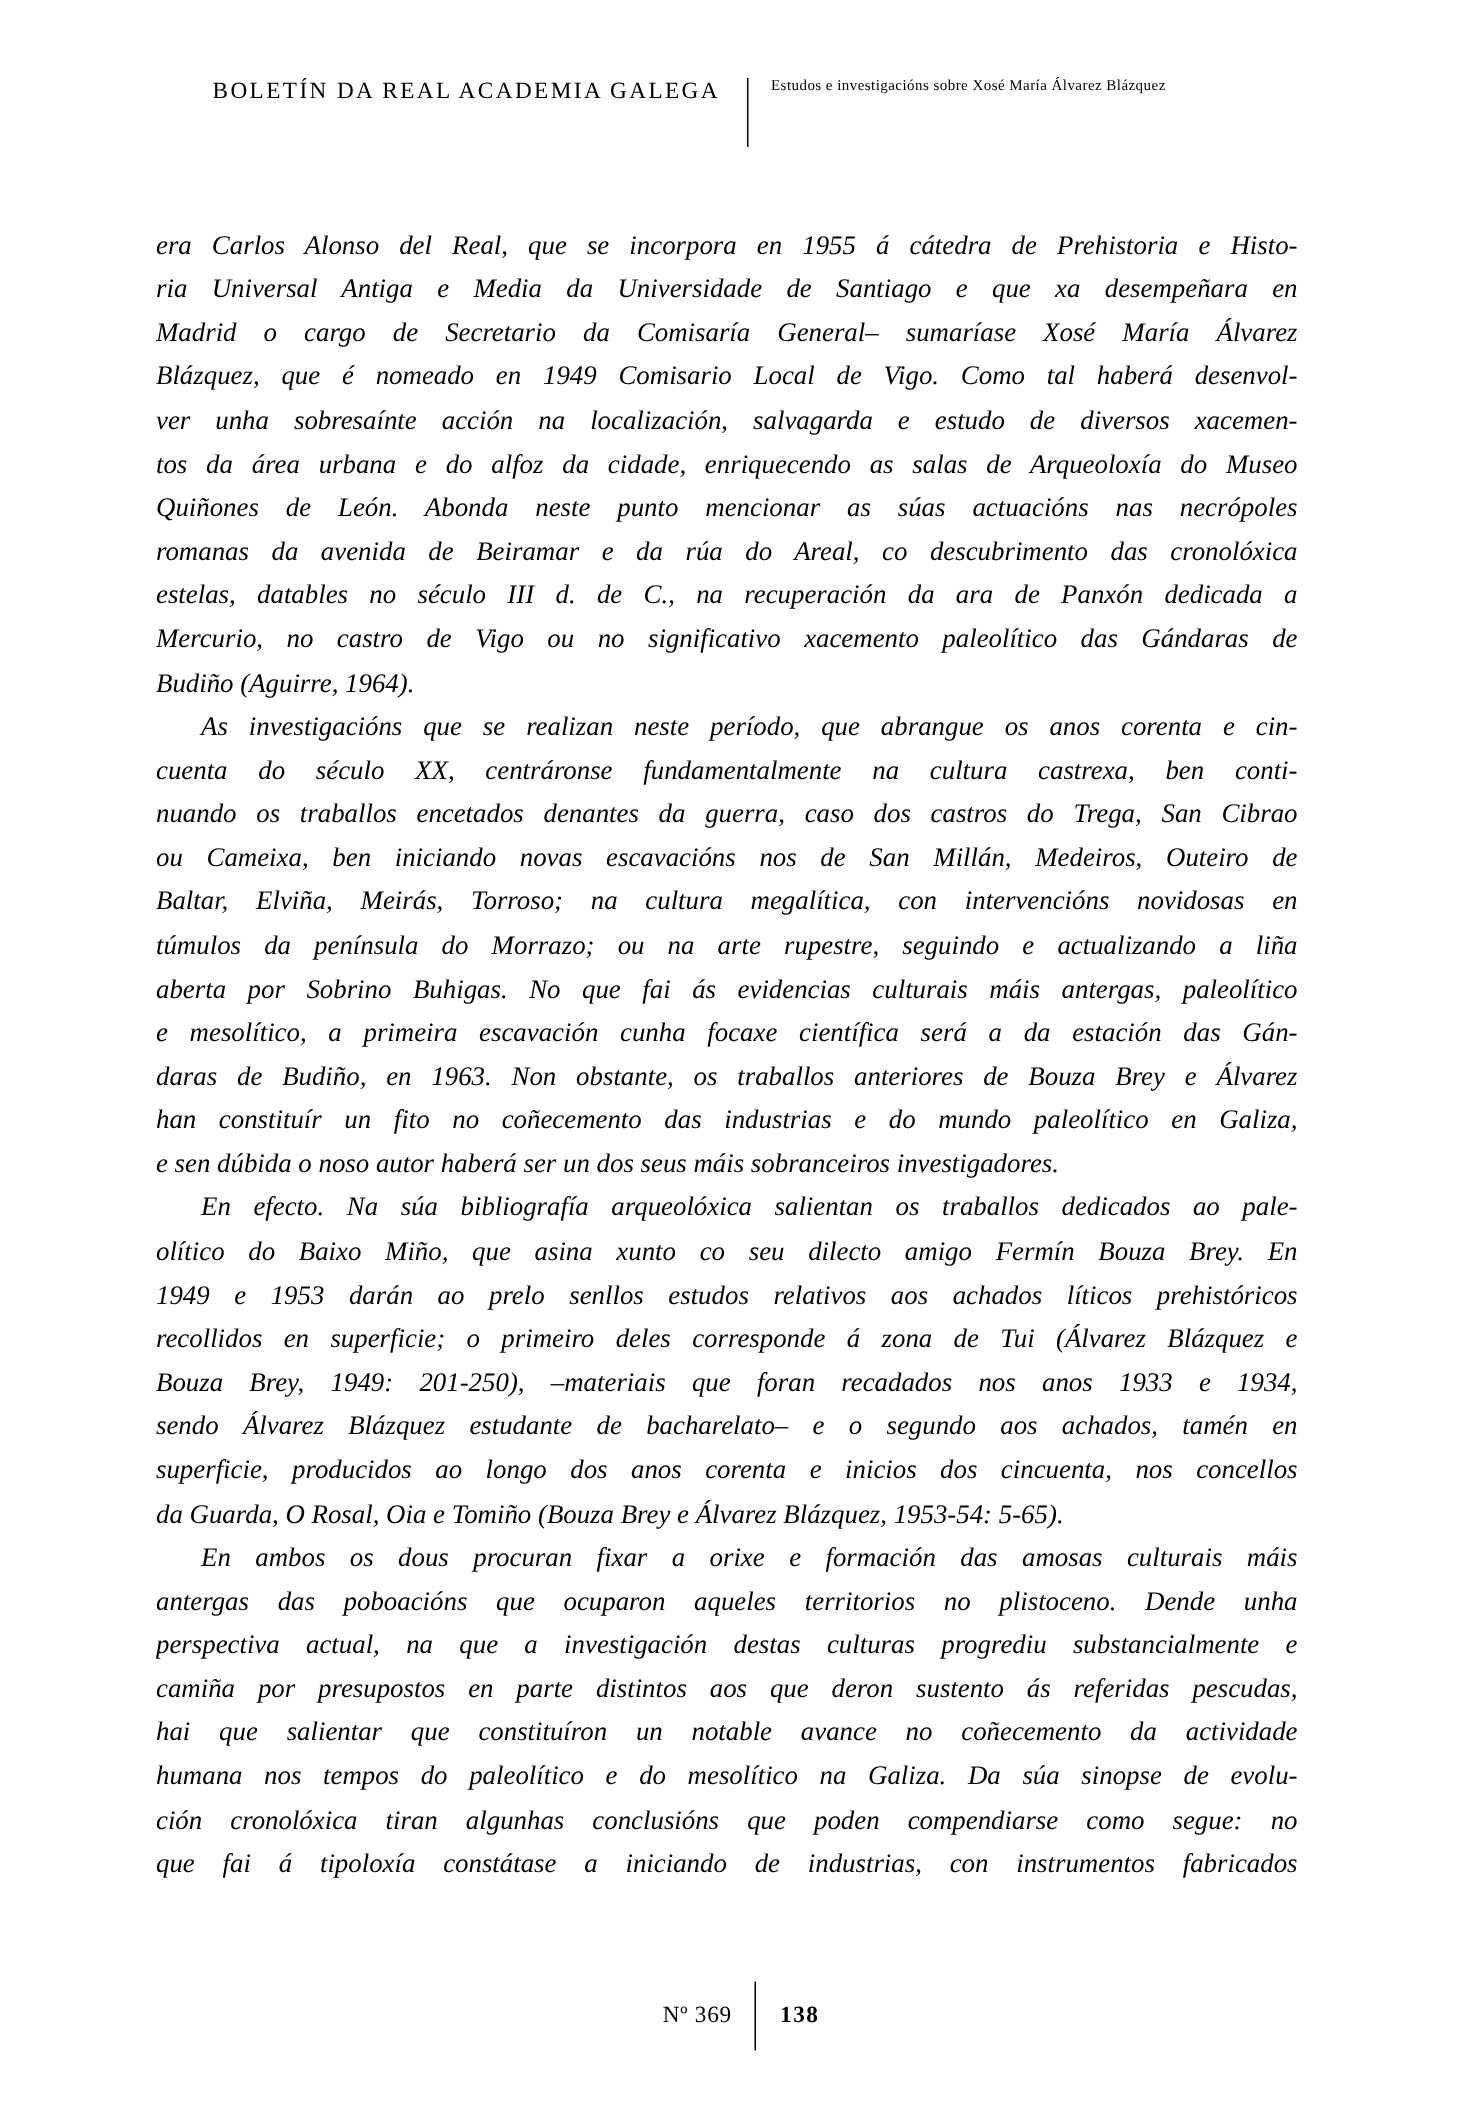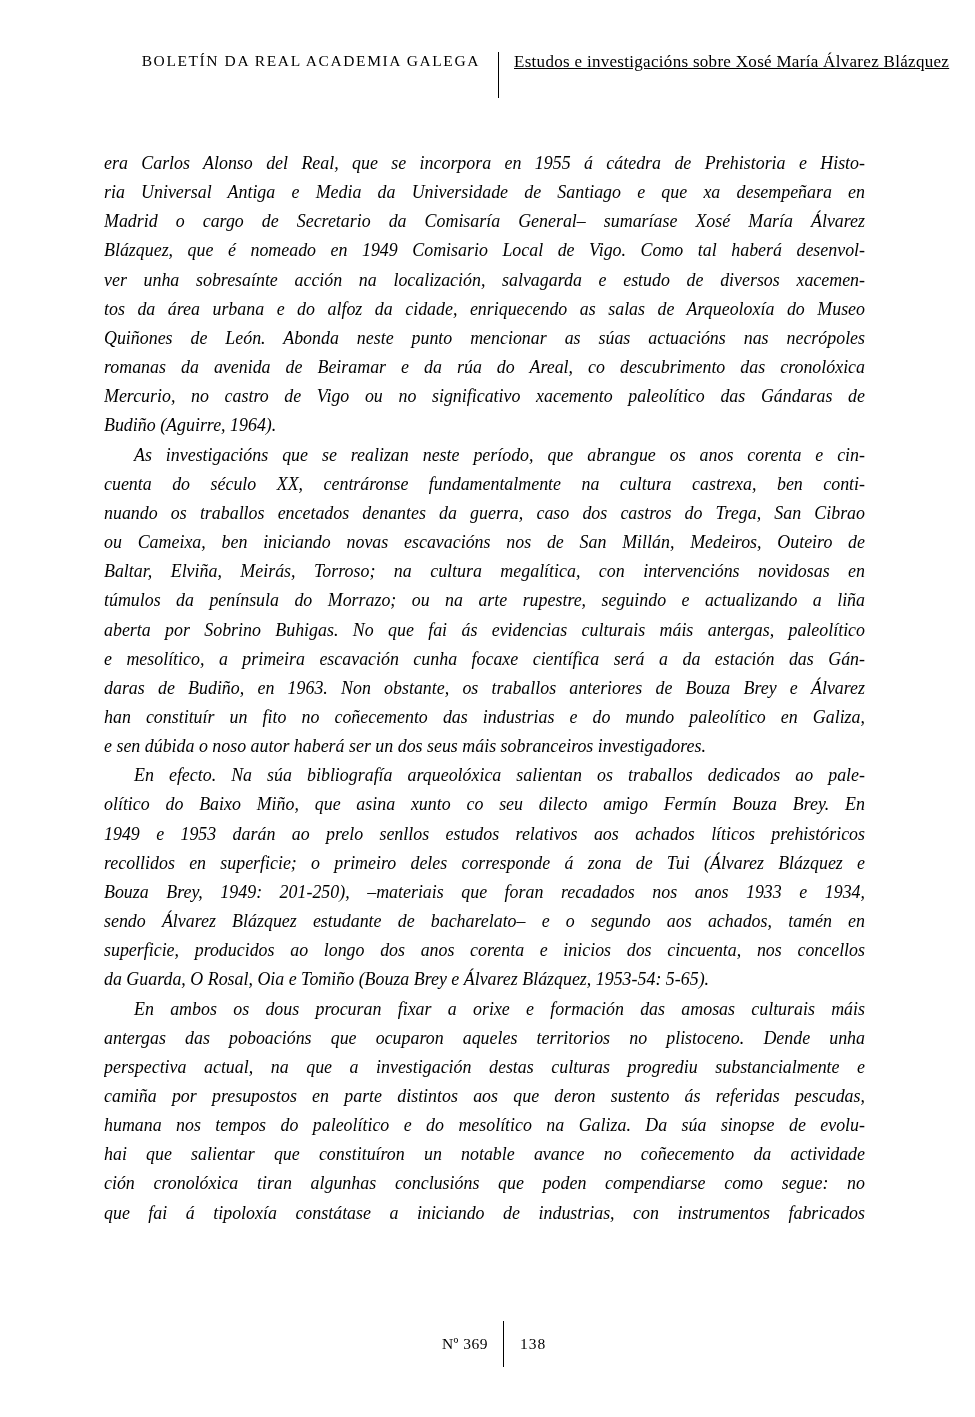--- a/index.html
+++ b/index.html
@@ -39,24 +39,23 @@
   }
   .head-divider {
     width: 1px;
     height: 46px;
     background: #000000;
     flex: 0 0 1px;
   }
   .rh-right {
     box-sizing: border-box;
     padding-left: 15px;
-    font-size: 17px;
+    font-size: 10px;
     letter-spacing: 0.3px;
     white-space: nowrap;
-    text-decoration: underline;
   }
 
   
   .text-block {
     position: absolute;
     top: 149px;
     left: 104px;
     width: 761px;
     font-size: 17.9px;
   }
@@ -99,21 +98,21 @@
   .foot-divider {
     width: 1px;
     height: 46px;
     background: #000000;
     flex: 0 0 1px;
   }
   .f-right {
     box-sizing: border-box;
     padding-left: 16px;
     font-size: 15.5px;
-    font-weight: normal;
+    font-weight: bold;
     letter-spacing: 1px;
     white-space: nowrap;
   }
 </style>
 </head>
 <body>
 
 <div class="page">
 
   <div class="running-head">
@@ -125,20 +124,21 @@
   <div class="text-block">
       <div class="paragraph">
         <div class="line">era Carlos Alonso del Real, que se incorpora en 1955 á cátedra de Prehistoria e Histo-</div>
         <div class="line">ria Universal Antiga e Media da Universidade de Santiago e que xa desempeñara en</div>
         <div class="line">Madrid o cargo de Secretario da Comisaría General– sumaríase Xosé María Álvarez</div>
         <div class="line">Blázquez, que é nomeado en 1949 Comisario Local de Vigo. Como tal haberá desenvol-</div>
         <div class="line">ver unha sobresaínte acción na localización, salvagarda e estudo de diversos xacemen-</div>
         <div class="line">tos da área urbana e do alfoz da cidade, enriquecendo as salas de Arqueoloxía do Museo</div>
         <div class="line">Quiñones de León. Abonda neste punto mencionar as súas actuacións nas necrópoles</div>
         <div class="line">romanas da avenida de Beiramar e da rúa do Areal, co descubrimento das cronolóxica</div>
+        <div class="line">estelas, datables no século III d. de C., na recuperación da ara de Panxón dedicada a</div>
         <div class="line">Mercurio, no castro de Vigo ou no significativo xacemento paleolítico das Gándaras de</div>
         <div class="line last">Budiño (Aguirre, 1964).</div>
       </div>
       <div class="paragraph">
         <div class="line indent">As investigacións que se realizan neste período, que abrangue os anos corenta e cin-</div>
         <div class="line">cuenta do século XX, centráronse fundamentalmente na cultura castrexa, ben conti-</div>
         <div class="line">nuando os traballos encetados denantes da guerra, caso dos castros do Trega, San Cibrao</div>
         <div class="line">ou Cameixa, ben iniciando novas escavacións nos de San Millán, Medeiros, Outeiro de</div>
         <div class="line">Baltar, Elviña, Meirás, Torroso; na cultura megalítica, con intervencións novidosas en</div>
         <div class="line">túmulos da península do Morrazo; ou na arte rupestre, seguindo e actualizando a liña</div>
@@ -156,22 +156,22 @@
         <div class="line">Bouza Brey, 1949: 201-250), –materiais que foran recadados nos anos 1933 e 1934,</div>
         <div class="line">sendo Álvarez Blázquez estudante de bacharelato– e o segundo aos achados, tamén en</div>
         <div class="line">superficie, producidos ao longo dos anos corenta e inicios dos cincuenta, nos concellos</div>
         <div class="line last">da Guarda, O Rosal, Oia e Tomiño (Bouza Brey e Álvarez Blázquez, 1953-54: 5-65).</div>
       </div>
       <div class="paragraph">
         <div class="line indent">En ambos os dous procuran fixar a orixe e formación das amosas culturais máis</div>
         <div class="line">antergas das poboacións que ocuparon aqueles territorios no plistoceno. Dende unha</div>
         <div class="line">perspectiva actual, na que a investigación destas culturas progrediu substancialmente e</div>
         <div class="line">camiña por presupostos en parte distintos aos que deron sustento ás referidas pescudas,</div>
+        <div class="line">hai que salientar que constituíron un notable avance no coñecemento da actividade</div>
         <div class="line">humana nos tempos do paleolítico e do mesolítico na Galiza. Da súa sinopse de evolu-</div>
-        <div class="line">hai que salientar que constituíron un notable avance no coñecemento da actividade</div>
         <div class="line">ción cronolóxica tiran algunhas conclusións que poden compendiarse como segue: no</div>
         <div class="line">que fai á tipoloxía constátase a iniciando de industrias, con instrumentos fabricados</div>
       </div>
     </div>
 
   <div class="page-footer">
     <div class="f-left">Nº 369</div>
     <div class="foot-divider"></div>
     <div class="f-right">138</div>
   </div>

